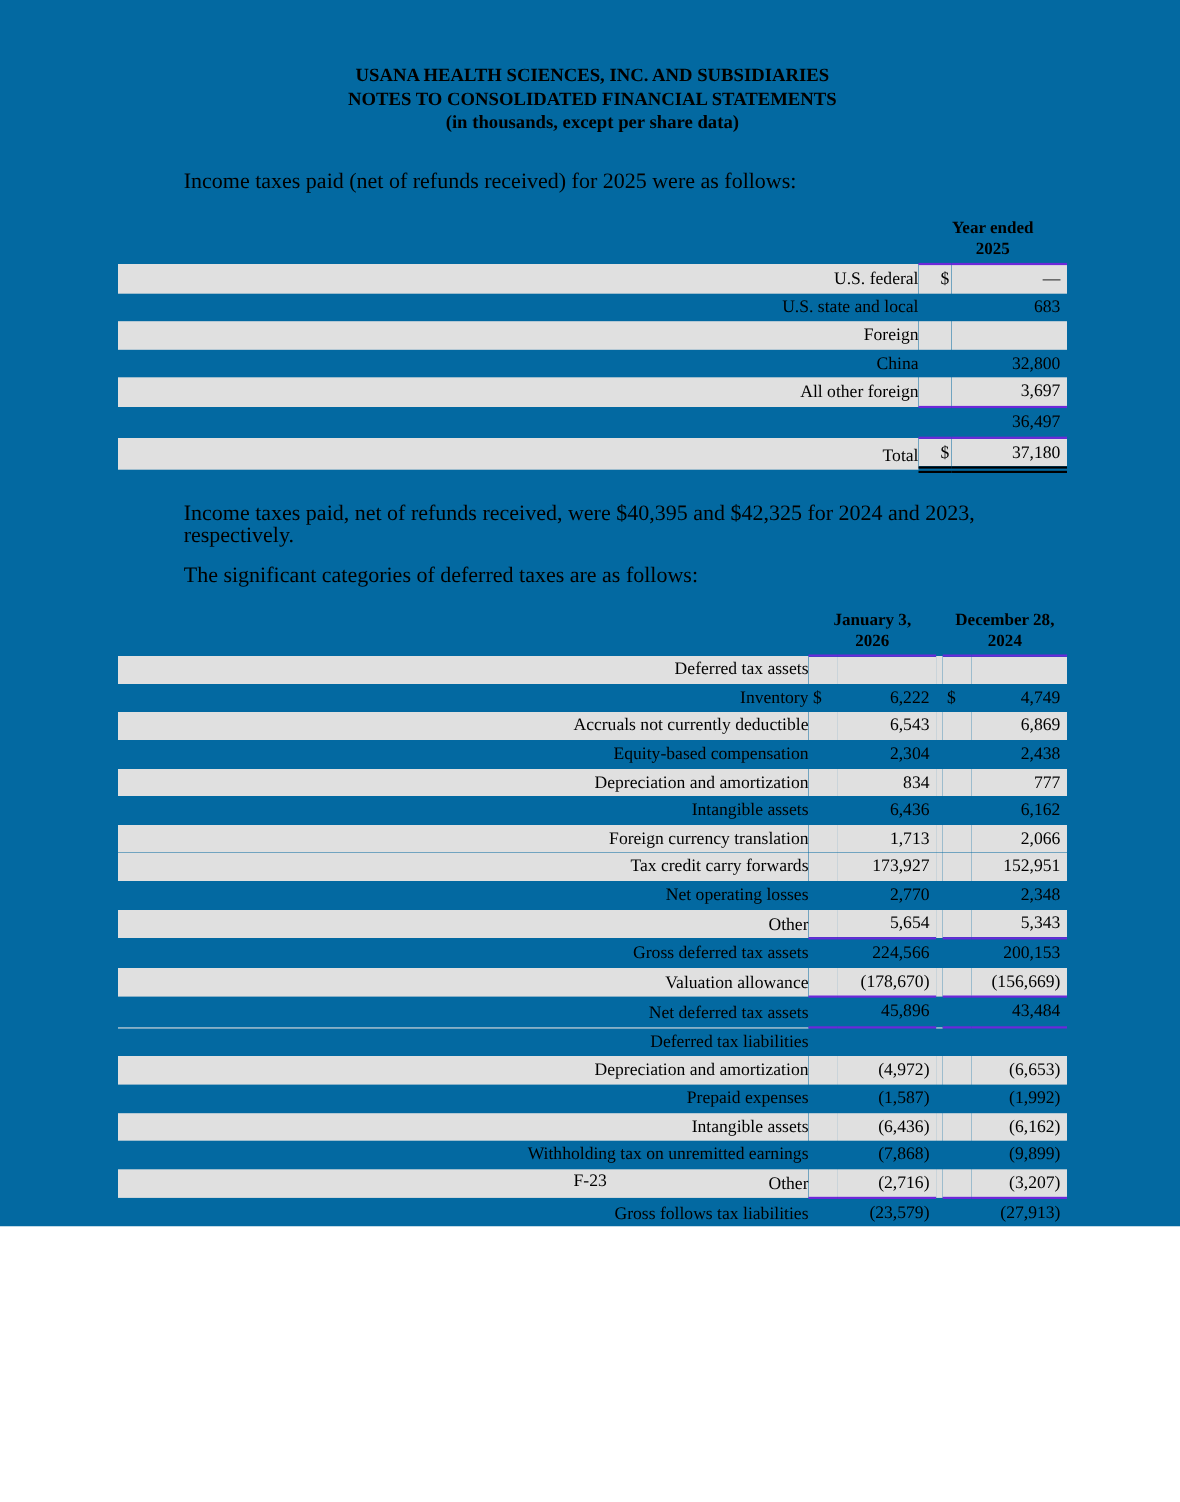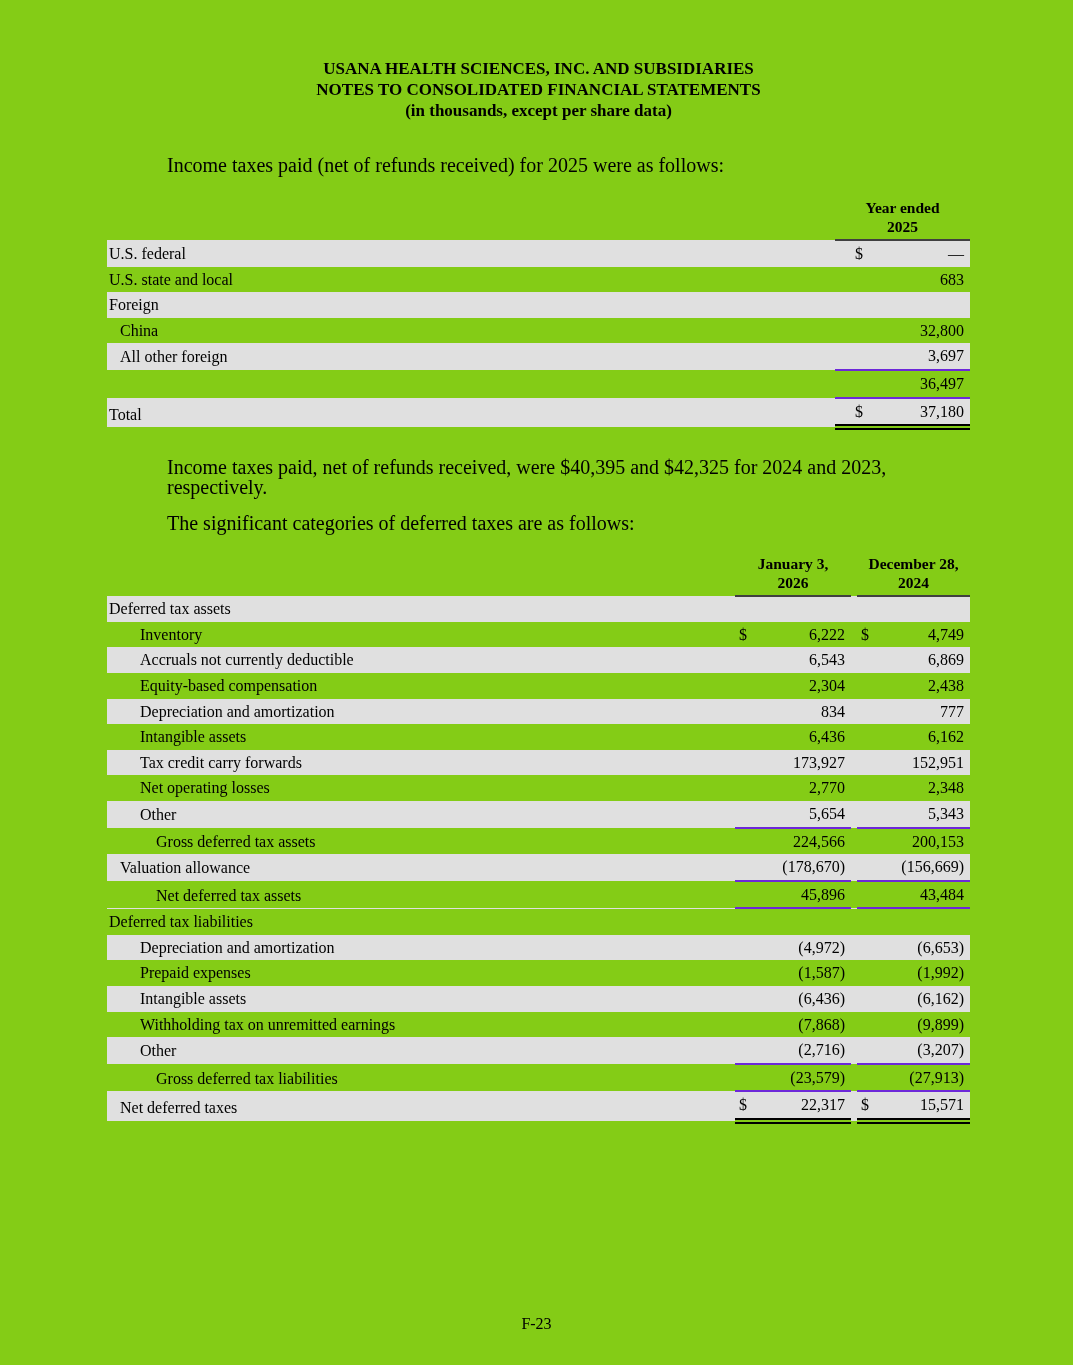--- a/index.html
+++ b/index.html
@@ -1,20 +1,20 @@
 <!DOCTYPE html>
 <html style="--shade: #e0e0e0;"><head>
 <meta charset="utf-8">
 <style>
   html,body{margin:0;padding:0;background:#ffffff;}
   .page{
     position:relative;
     width:1073px;
-    height:1365px;
-    background:#84cc16;
+    height:1115px;
+    background:#0369a1;
     color:#000;
     font-family:"Liberation Serif", serif;
     overflow:hidden;
   }
   .content{padding:0 103px 0 107px;}
   .doc-header{
     padding-top:58px;
     text-align:center;
     font-weight:bold;
     font-size:17px;
@@ -44,28 +44,28 @@
     overflow:hidden;
     vertical-align:bottom;
   }
   th.colhead{
     font-size:15.5px;
     line-height:19px;
     font-weight:bold;
     text-align:center;
     vertical-align:bottom;
     padding-bottom:3px;
-    border-bottom:2px solid #404040;
+    border-bottom:2px solid #6d28d9;
   }
   th.lbl-h, th.gap-h{border-bottom:none;}
   tr.shaded td{background:var(--shade,#e0e0e0);}
   td.cur{text-align:left;padding-left:4px;}
   #income-table td.cur{padding-left:20px;}
   td.val{text-align:right;padding-right:6px;}
-  td.label{text-align:left;}
+  td.label{text-align:right;}
   .ind-0{padding-left:2px;}
   .ind-1{padding-left:13px;}
   .ind-2{padding-left:33px;}
   .ind-3{padding-left:49px;}
   td.rule-s{border-bottom:2px solid #6d28d9;}
   td.rule-d{border-bottom:6px double #000;}
   .footer{
     position:absolute;
     left:0;
     bottom:32px;
@@ -212,20 +212,28 @@
           </tr>
           <tr>
             <td class="label ind-2">Intangible assets</td>
             <td class="cur"></td>
             <td class="val">6,436</td>
             <td class="gap"></td>
             <td class="cur"></td>
             <td class="val">6,162</td>
           </tr>
           <tr class="shaded">
+            <td class="label ind-2">Foreign currency translation</td>
+            <td class="cur"></td>
+            <td class="val">1,713</td>
+            <td class="gap"></td>
+            <td class="cur"></td>
+            <td class="val">2,066</td>
+          </tr>
+          <tr class="shaded">
             <td class="label ind-2">Tax credit carry forwards</td>
             <td class="cur"></td>
             <td class="val">173,927</td>
             <td class="gap"></td>
             <td class="cur"></td>
             <td class="val">152,951</td>
           </tr>
           <tr>
             <td class="label ind-2">Net operating losses</td>
             <td class="cur"></td>
@@ -316,21 +324,21 @@
           </tr>
           <tr class="shaded">
             <td class="label ind-2">Other</td>
             <td class="cur rule-s"></td>
             <td class="val rule-s">(2,716)</td>
             <td class="gap"></td>
             <td class="cur rule-s"></td>
             <td class="val rule-s">(3,207)</td>
           </tr>
           <tr>
-            <td class="label ind-3">Gross deferred tax liabilities</td>
+            <td class="label ind-3">Gross follows tax liabilities</td>
             <td class="cur rule-s"></td>
             <td class="val rule-s">(23,579)</td>
             <td class="gap"></td>
             <td class="cur rule-s"></td>
             <td class="val rule-s">(27,913)</td>
           </tr>
           <tr class="shaded">
             <td class="label ind-1">Net deferred taxes</td>
             <td class="cur rule-d">$</td>
             <td class="val rule-d">22,317</td>

